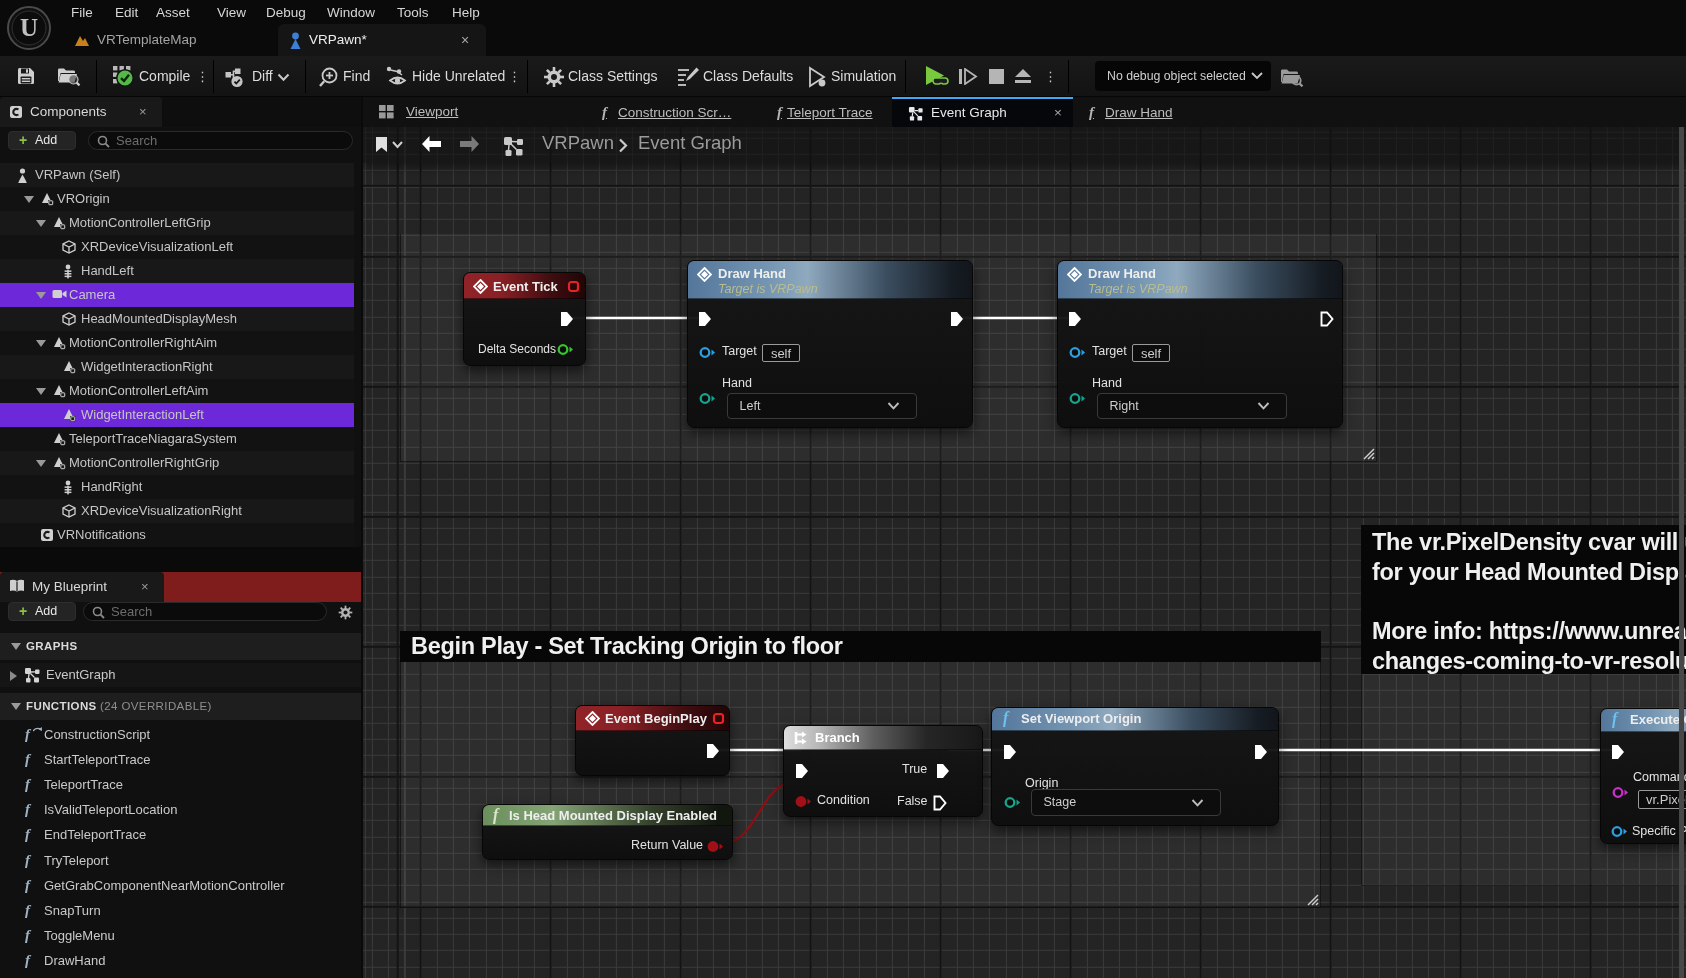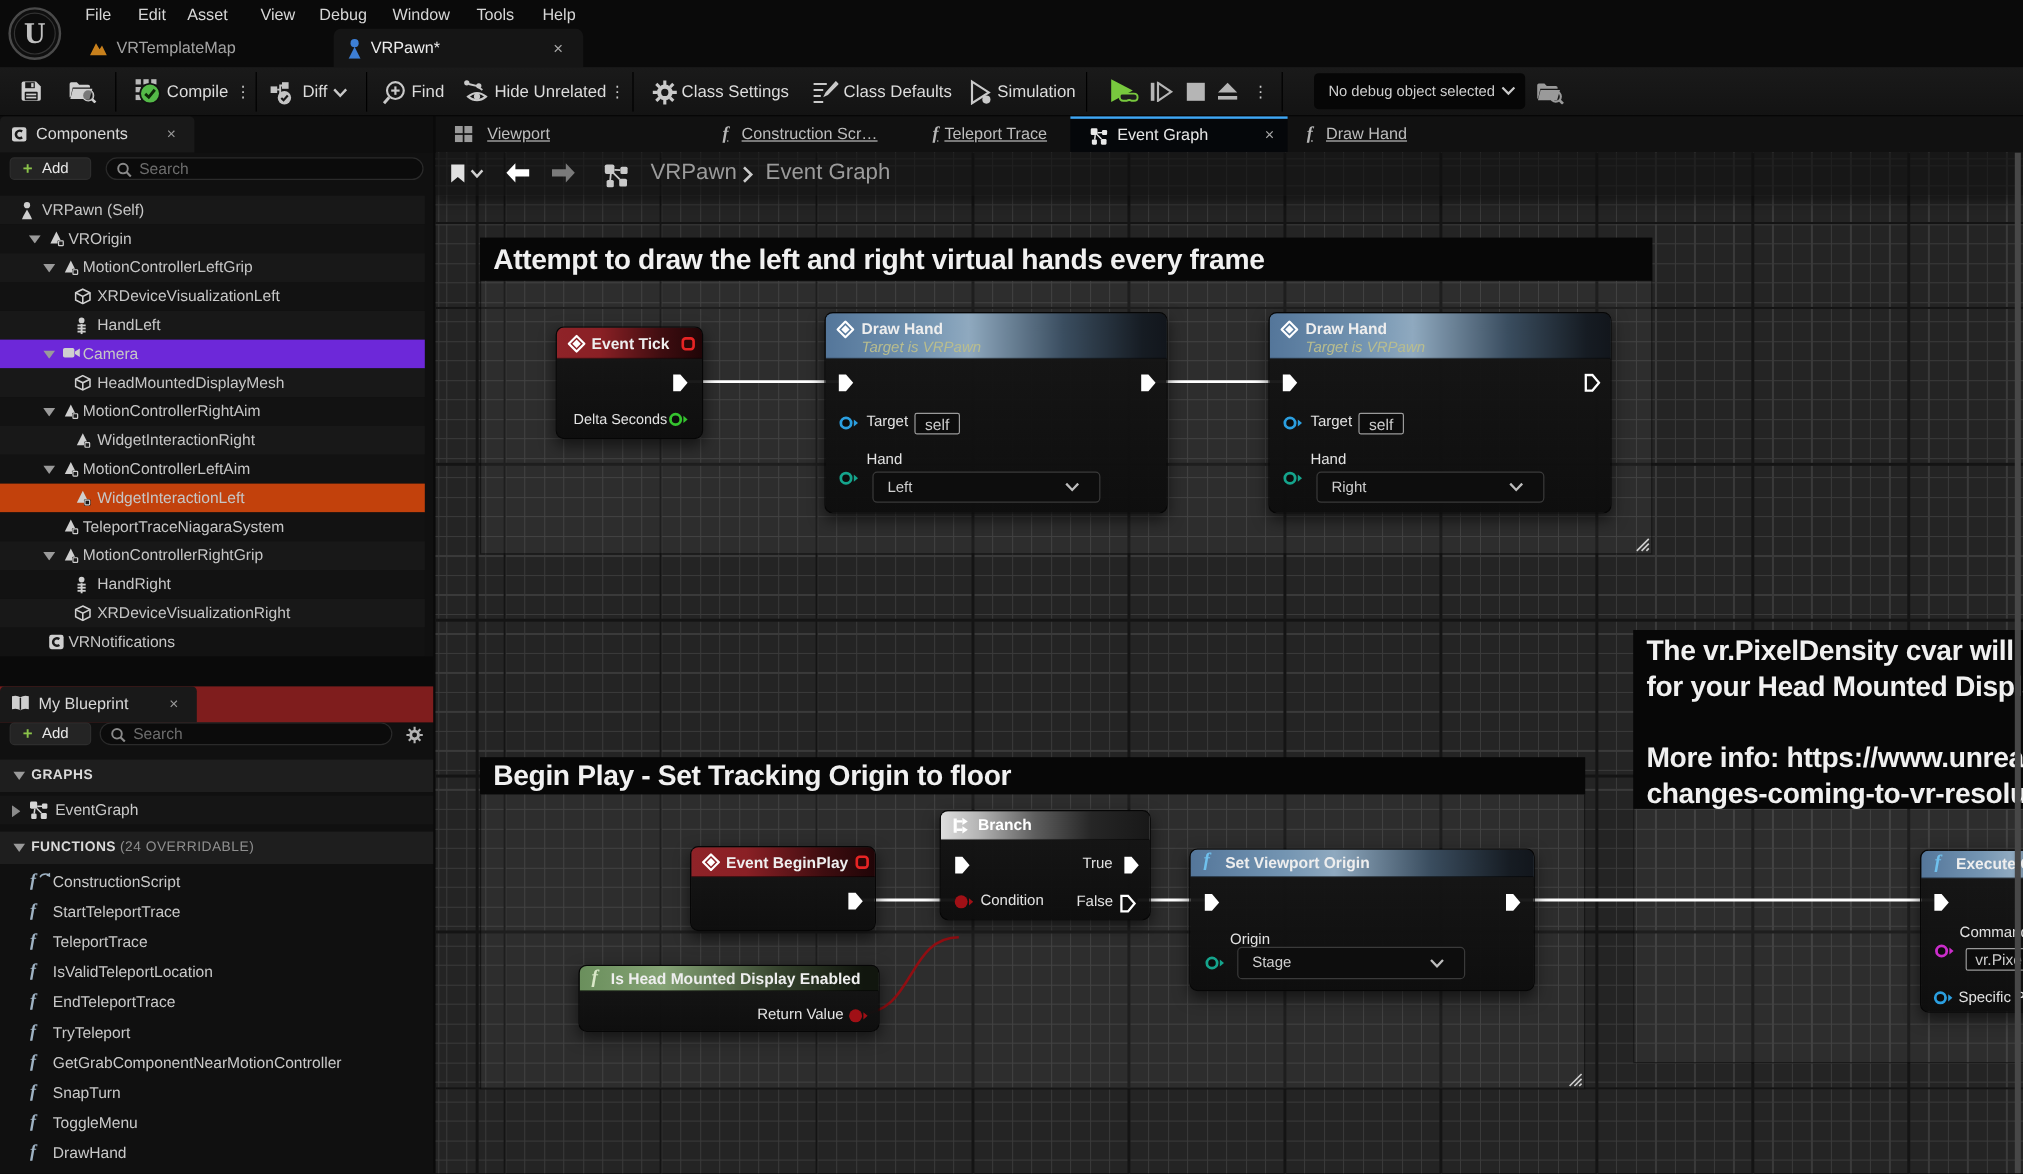--- a/index.html
+++ b/index.html
@@ -318,21 +318,21 @@
       <svg class="abs" style="left:36px;top:9px" width="10" height="7" viewBox="0 0 10 7">
         <path d="M0 0 L10 0 L5 7 Z" fill="#9a9a9a"></path>
       </svg>
       <svg class="abs" style="left:52px;top:5px" width="14" height="14" viewBox="0 0 14 14">
         <path d="M7 1 L12 11 L2 11 Z" fill="#cfcfcf"></path>
         <rect x="8" y="8" width="5.5" height="5.5" rx="1" fill="#1a1a1a"></rect>
         <rect x="8.8" y="8.8" width="3.9" height="3.9" rx="0.6" fill="none" stroke="#cfcfcf" stroke-width="1"></rect>
       </svg>
       <span style="position:absolute;left:69px">MotionControllerLeftAim</span>
     </div>
-<div class="trow" style="top:403px;background:#c2410c">
+<div class="trow" style="top:403px;background:#6d28d9">
       <svg class="abs" style="left:62px;top:5px" width="14" height="14" viewBox="0 0 14 14">
         <path d="M7 1 L12 11 L2 11 Z" fill="#cfcfcf"></path>
         <rect x="8" y="8" width="5.5" height="5.5" rx="1" fill="#1a1a1a"></rect>
         <rect x="8.8" y="8.8" width="3.9" height="3.9" rx="0.6" fill="none" stroke="#cfcfcf" stroke-width="1"></rect>
       </svg>
       <span style="position:absolute;left:81px">WidgetInteractionLeft</span>
     </div>
 <div class="trow" style="top:427px;background:#121212">
       <svg class="abs" style="left:52px;top:5px" width="14" height="14" viewBox="0 0 14 14">
         <path d="M7 1 L12 11 L2 11 Z" fill="#cfcfcf"></path>
@@ -500,23 +500,20 @@
 <rect x="1" y="1" width="6" height="6" rx="1.2" fill="#e8e8e8"></rect>
         <rect x="11" y="2.5" width="4.5" height="4.5" rx="1" fill="#e8e8e8"></rect>
 <rect x="2" y="11" width="4.5" height="4.5" rx="1" fill="#e8e8e8"></rect>
         <rect x="10" y="10.5" width="5" height="5" rx="1" fill="#e8e8e8"></rect>
 <path d="M5 7 L4.5 11 M7 5 L11 4.8 M6.5 6.5 L10.5 10.5" stroke="#e8e8e8" stroke-width="1.3" fill="none"></path>
       </svg>
 <span style="position:absolute;left:39px">Event Graph</span>
 <span style="position:absolute;left:162px;color:#a8a8a8">×</span>
     </div>
 <div id="canvas">
-<div class="comment-title" style="left:37px;top:71px;width:977px;height:36px;font-size:23.5px;line-height:36px;letter-spacing:-0.3px">
-        <span style="position:absolute;left:11px">Attempt to draw the left and right virtual hands every frame</span>
-      </div>
 <div class="comment-body" style="left:37px;top:107px;width:977px;height:228px"></div>
 <svg class="abs" style="left:998px;top:319px" width="14" height="14" viewBox="0 0 14 14">
         <g stroke="#cfcfcf" stroke-width="1.4">
           <line x1="13" y1="3" x2="3" y2="13"></line>
           <line x1="13" y1="7" x2="7" y2="13"></line>
           <line x1="13" y1="11" x2="11" y2="13"></line>
         </g>
       </svg>
 <div class="comment-title" style="left:37px;top:504px;width:921px;height:31px;font-size:23.5px;line-height:31px;letter-spacing:-0.3px">
         <span style="position:absolute;left:11px">Begin Play - Set Tracking Origin to floor</span>
@@ -636,21 +633,21 @@
           <path d="M7.5 4 L11 7.5 L7.5 11 L4 7.5 Z" fill="#fff"></path>
         </svg>
         <span class="ntitle" style="left:29px;top:5px">Event BeginPlay</span>
         <svg class="abs" style="left:136px;top:6px" width="13" height="13" viewBox="0 0 13 13">
           <rect x="2" y="2" width="9" height="9" rx="2.4" fill="#2a0708" stroke="#e62424" stroke-width="2.2"></rect>
         </svg>
         <svg class="abs" style="left:130px;top:37px" width="14" height="16" viewBox="0 0 14 16">
           <path d="M1 1 L7 1 L13 8 L7 15 L1 15 Z" fill="#fff"></path>
         </svg>
       </div>
-<div class="node" style="left:420px;top:548px;width:176px;height:92px">
+<div class="node" style="left:420px;top:598px;width:200px;height:92px">
         <div class="nhead" style="height:24px;background:linear-gradient(90deg,#dedede 0%,#b5b5b5 18%,#5e5e5e 45%,#262626 72%,#181818 100%);border-bottom:1px solid rgba(0,0,0,0.5)"></div>
         <svg class="abs" style="left:9px;top:4px" width="16" height="16" viewBox="0 0 16 16">
 <path d="M3 2 L3 14" stroke="#fff" stroke-width="2.6" fill="none"></path>
 <path d="M4 4.5 L9 4.5 M4 11.5 L9 11.5" stroke="#fff" stroke-width="2" fill="none"></path>
 <path d="M9 1.5 L13.5 4.5 L9 7.5 Z" fill="#fff"></path>
           <path d="M9 8.5 L13.5 11.5 L9 14.5 Z" fill="#fff"></path>
 </svg>
         <span class="ntitle" style="left:31px;top:4px;color:#fff">Branch</span>
         <svg class="abs" style="left:11px;top:37px" width="14" height="16" viewBox="0 0 14 16">
           <path d="M1 1 L7 1 L13 8 L7 15 L1 15 Z" fill="#fff"></path>

